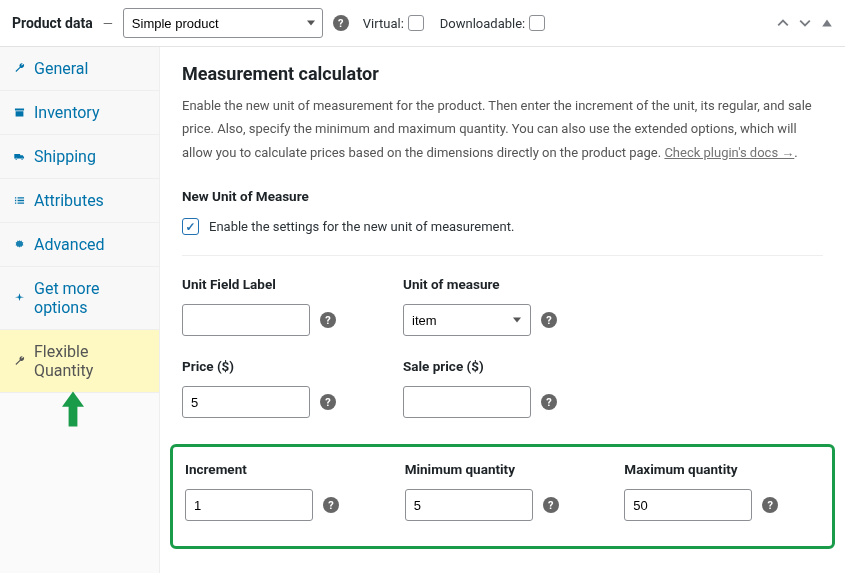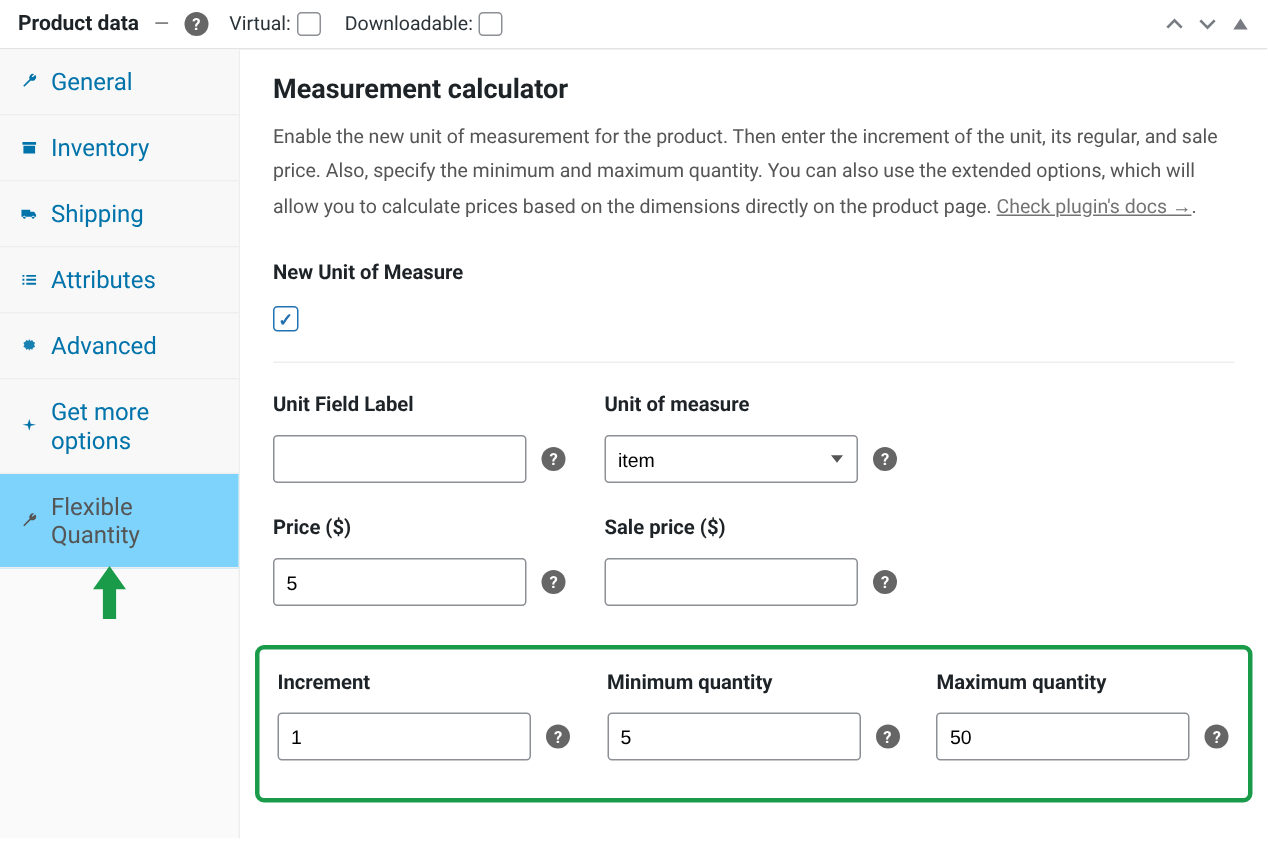--- a/index.html
+++ b/index.html
@@ -114,21 +114,21 @@
   .tab-item .icon {
     width: 14px;
     height: 14px;
     display: inline-flex;
     align-items: center;
     justify-content: center;
     color: #0073aa;
     flex: 0 0 14px;
   }
   .tab-item.active {
-    background: #7dd3fc;
+    background: #fef9c3;
     color: #555;
   }
   .tab-item.active .icon { color: #555; }
   .content {
     flex: 1;
     padding: 16px 22px 24px;
   }
   h2.section-title {
     font-size: 18px;
     font-weight: 700;
@@ -182,21 +182,21 @@
     color: #1d2327;
     display: block;
     margin-bottom: 12px;
   }
   .input-row {
     display: flex;
     align-items: center;
     gap: 10px;
   }
   .txt, .sel {
-    width: 169px;
+    width: 128px;
     height: 32px;
     border: 1px solid #8c8f94;
     border-radius: 3px;
     padding: 0 8px;
     font-size: 13px;
     background: #fff;
   }
   .sel { appearance: none; padding-right: 24px; }
   .sel-wrap { position: relative; display: inline-block; }
   .sel-wrap::after {
@@ -231,20 +231,25 @@
     line-height: 1;
   }
   svg { display: block; }
 </style>
 </head>
 <body>
 
 <div class="panel-header">
   <span class="title">Product data</span>
   <span class="dash">—</span>
+  <span class="select-wrap">
+    <select class="select-type">
+      <option>Simple product</option>
+    </select>
+  </span>
   <span class="help-circle">?</span>
   <div class="toggle-group">
     <label>
       <span>Virtual:</span>
       <span class="chk"></span>
     </label>
     <label>
       <span>Downloadable:</span>
       <span class="chk"></span>
     </label>
@@ -337,20 +342,21 @@
   <div class="content">
     <h2 class="section-title">Measurement calculator</h2>
     <p class="section-desc">
       <span>Enable the new unit of measurement for the product. Then enter the increment of the unit, its regular, and sale price. Also, specify the minimum and maximum quantity. You can also use the extended options, which will allow you to calculate prices based on the dimensions directly on the product page. </span>
       <a href="#">Check plugin's docs →</a>.
     </p>
 
     <div class="subhead">New Unit of Measure</div>
     <div class="enable-row">
       <span class="checkbox-on">✓</span>
+      <span>Enable the settings for the new unit of measurement.</span>
     </div>
 
     <div class="fields-grid">
 
       <div class="field">
         <label>Unit Field Label</label>
         <div class="input-row">
           <input class="txt" type="text" value="" style="">
           <span class="help-circle">?</span>
         </div>

